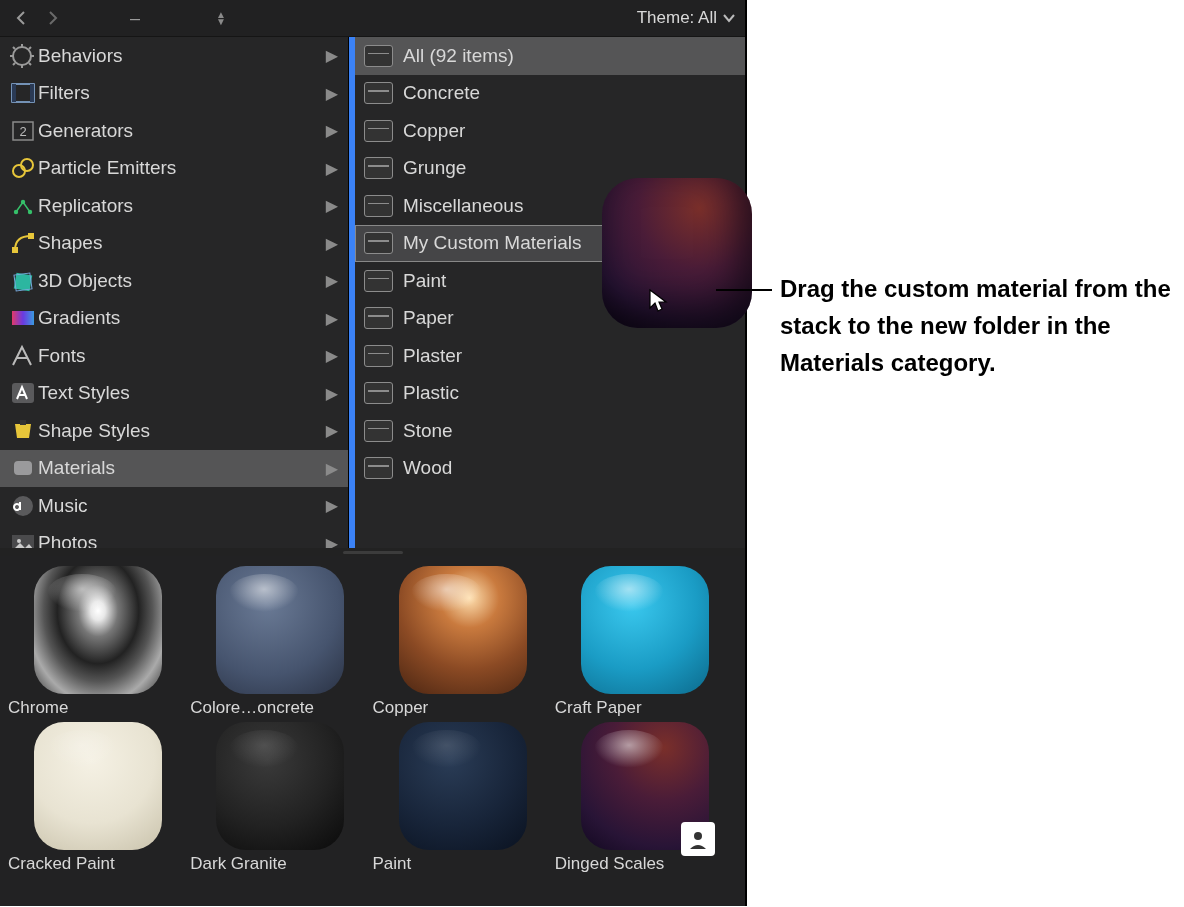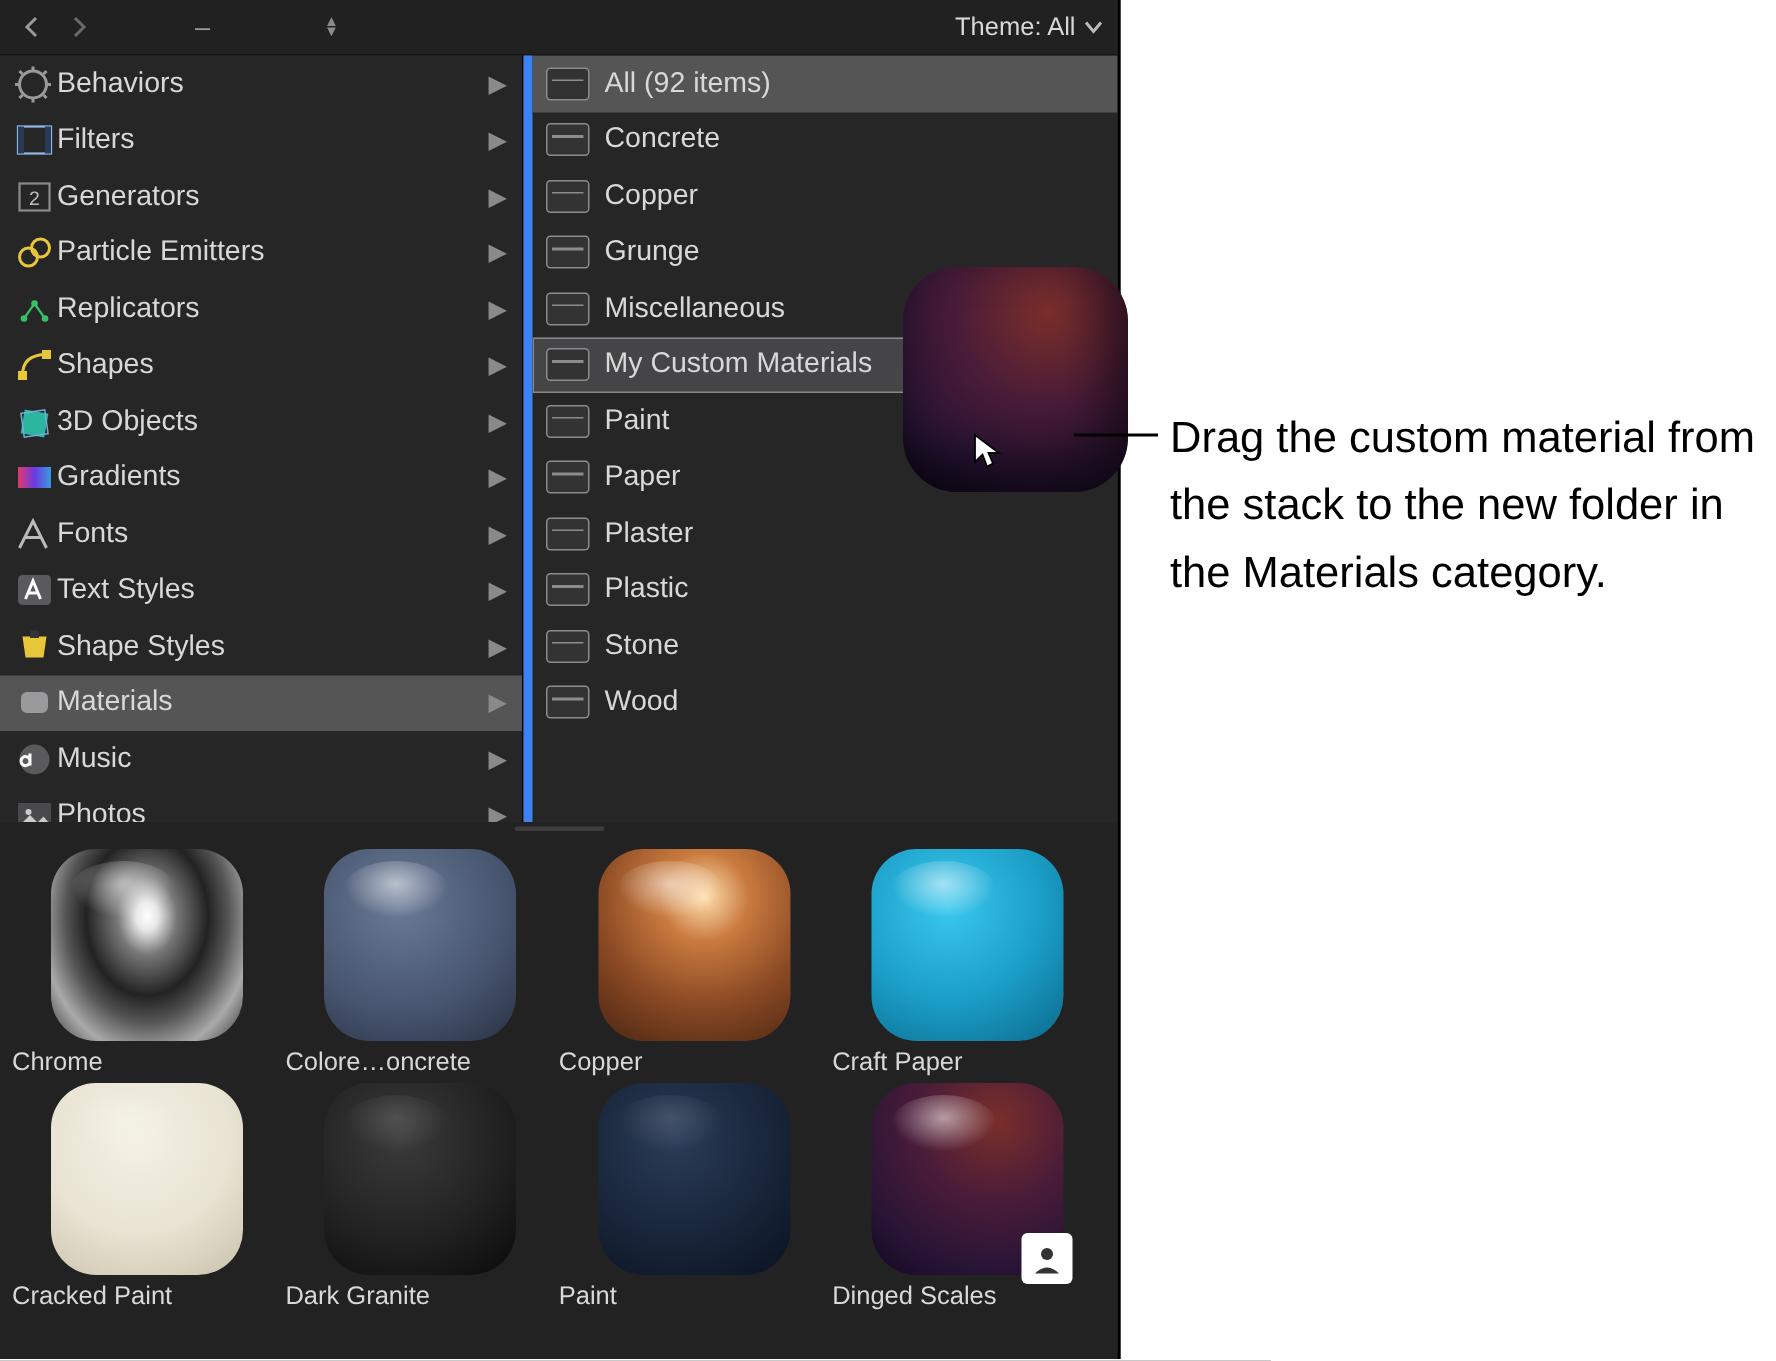--- a/index.html
+++ b/index.html
@@ -51,21 +51,21 @@
   
   .drag-preview {
     position:absolute; width:150px; height:150px; border-radius:36px; opacity:1;
     background:radial-gradient(circle at 65% 20%, #7a2f2a 0%, #4a1c38 40%, #281436 75%, #120820 100%);
     box-shadow:inset -10px -20px 40px rgba(0,0,0,.6);
     pointer-events:none;
   }
   .cursor { position:absolute; width:22px; height:26px; pointer-events:none;}
   
   .callout-line { position:absolute; height:1.5px; background:#000; }
-  .callout-text { position:absolute; font-family:-apple-system,Helvetica,Arial,sans-serif; font-size:29px; color:#000; line-height:1.55; width:400px;}
+  .callout-text { position:absolute; font-family:-apple-system,Helvetica,Arial,sans-serif; font-size:24px; color:#000; line-height:1.55; width:400px;font-weight:bold;}
   
   svg { display:block; }
   
   .grid-area::-webkit-scrollbar{width:10px;}
   .grid-area::-webkit-scrollbar-thumb{background:#4a4a4a; border-radius:5px;}
   
   .mat-chrome{background:radial-gradient(ellipse at 50% 35%, #fff 0%, #e8e8e8 8%, #777 22%, #222 45%, #555 60%, #aaa 78%, #333 100%);}
   .mat-concrete{background:radial-gradient(circle at 40% 30%, #6a7a95 0%, #46546e 60%, #2a3244 100%);}
   .mat-copper{background:radial-gradient(circle at 55% 25%, #ffe0b0 0%, #c97a3e 25%, #8b4a24 60%, #4a2512 100%);}
   .mat-cracked{background:radial-gradient(circle at 45% 30%, #f5f1e4 0%, #e8e3d2 55%, #c9c2ab 100%);}

